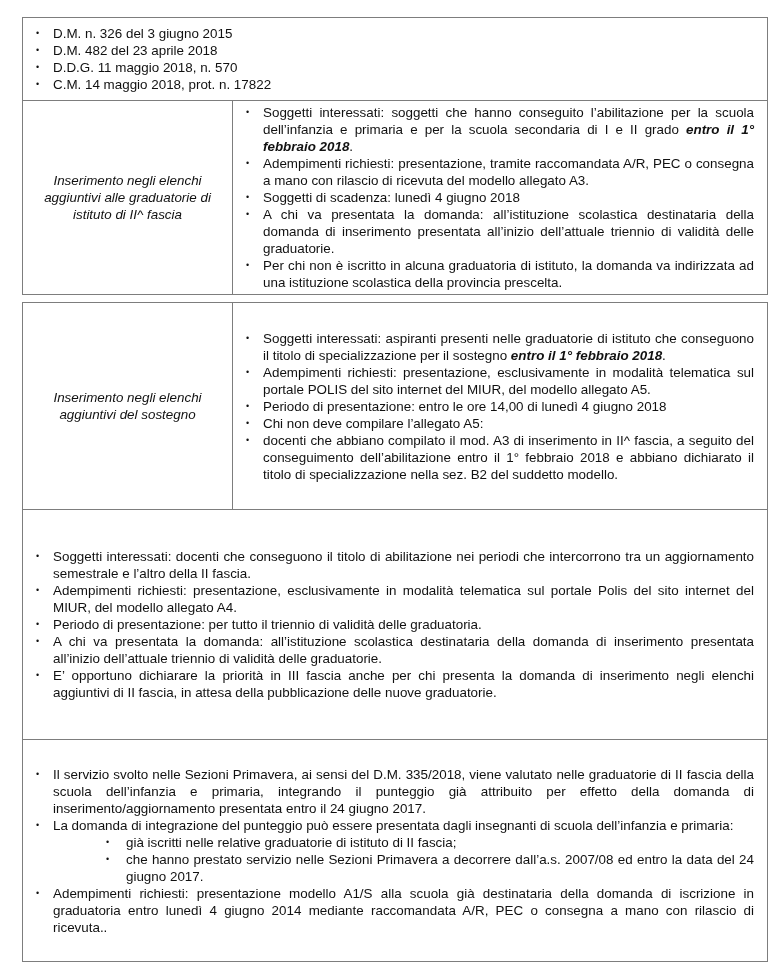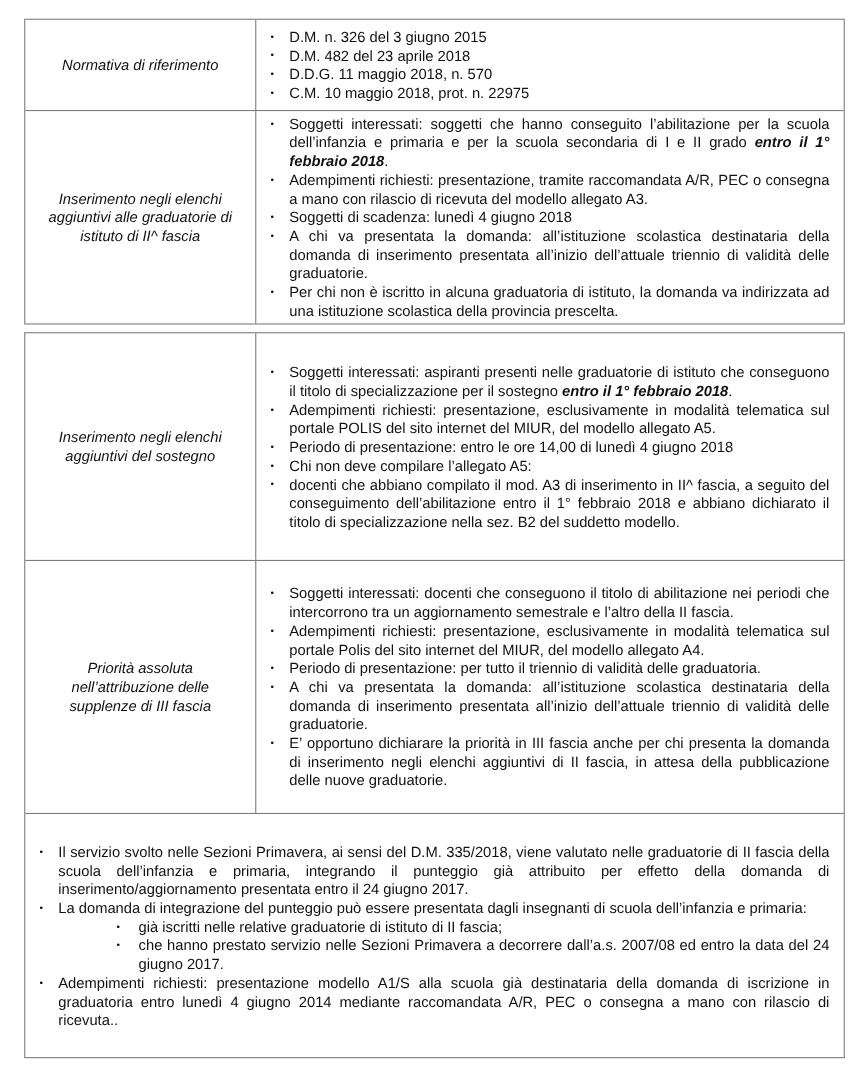--- a/index.html
+++ b/index.html
@@ -35,41 +35,36 @@
   .bullet.sub .marker{flex:0 0 20px;}
   .seg-i{}
   .seg-bi{font-style:italic;font-weight:bold;}
 </style>
 </head>
 <body>
 
 <div class="page">
   <section class="tbl" data-table="0">
       <div class="row">
-        <div class="label-cell">
-          <div class="label">
-            <div class="label-line">Normativa di riferimento</div>
-          </div>
-        </div>
         <div class="content-cell">
           <div class="bullet">
             <span class="marker">•</span>
             <div class="btext"><span>D.M. n. 326 del 3 giugno 2015</span></div>
           </div>
           <div class="bullet">
             <span class="marker">•</span>
             <div class="btext"><span>D.M. 482 del 23 aprile 2018</span></div>
           </div>
           <div class="bullet">
             <span class="marker">•</span>
             <div class="btext"><span>D.D.G. 11 maggio 2018, n. 570</span></div>
           </div>
           <div class="bullet">
             <span class="marker">•</span>
-            <div class="btext"><span>C.M. 10 maggio 2018, prot. n. 22975</span></div>
+            <div class="btext"><span>C.M. 14 maggio 2018, prot. n. 17822</span></div>
           </div>
         </div>
       </div>
       <div class="row">
         <div class="label-cell">
           <div class="label">
             <div class="label-line">Inserimento negli elenchi</div>
             <div class="label-line">aggiuntivi alle graduatorie di</div>
             <div class="label-line">istituto di II^ fascia</div>
           </div>
@@ -123,27 +118,20 @@
             <span class="marker">•</span>
             <div class="btext"><span class="seg-i">Chi non deve compilare l’allegato A5</span><span>:</span></div>
           </div>
           <div class="bullet">
             <span class="marker">•</span>
             <div class="btext"><span>docenti che abbiano compilato il mod. A3 di inserimento in II^ fascia, a seguito del conseguimento dell’abilitazione entro il 1° febbraio 2018 e abbiano dichiarato il titolo di specializzazione nella sez. B2 del suddetto modello.</span></div>
           </div>
         </div>
       </div>
       <div class="row">
-        <div class="label-cell">
-          <div class="label">
-            <div class="label-line">Priorità assoluta</div>
-            <div class="label-line">nell’attribuzione delle</div>
-            <div class="label-line">supplenze di III fascia</div>
-          </div>
-        </div>
         <div class="content-cell">
           <div class="bullet">
             <span class="marker">•</span>
             <div class="btext"><span class="seg-i">Soggetti interessati</span><span>: docenti che conseguono il titolo di abilitazione nei periodi che intercorrono tra un aggiornamento semestrale e l’altro della II fascia.</span></div>
           </div>
           <div class="bullet">
             <span class="marker">•</span>
             <div class="btext"><span class="seg-i">Adempimenti richiesti</span><span>: presentazione, esclusivamente in modalità telematica sul portale Polis del sito internet del MIUR, del modello allegato A4.</span></div>
           </div>
           <div class="bullet">

